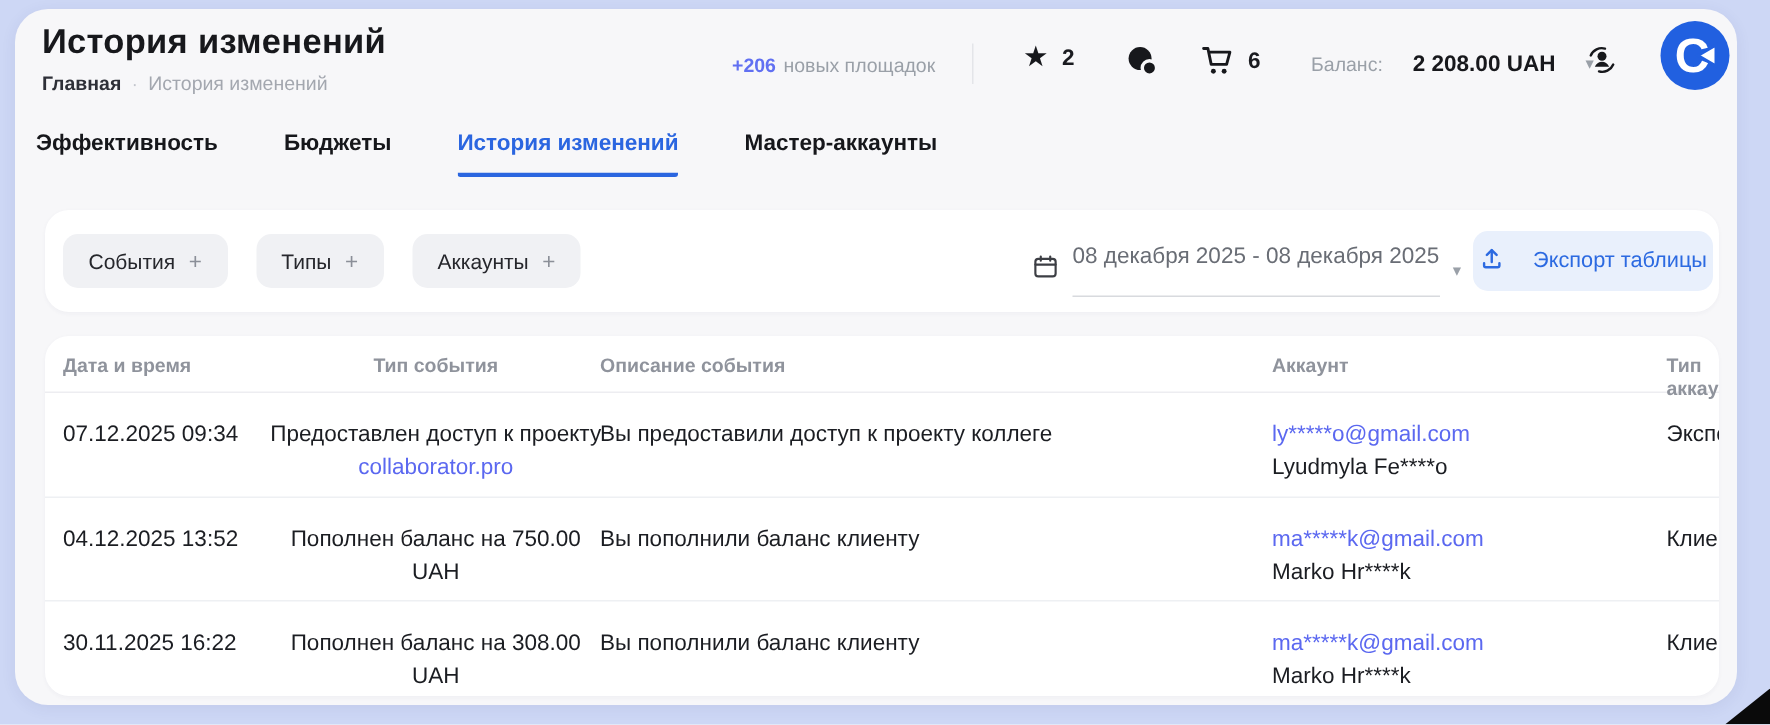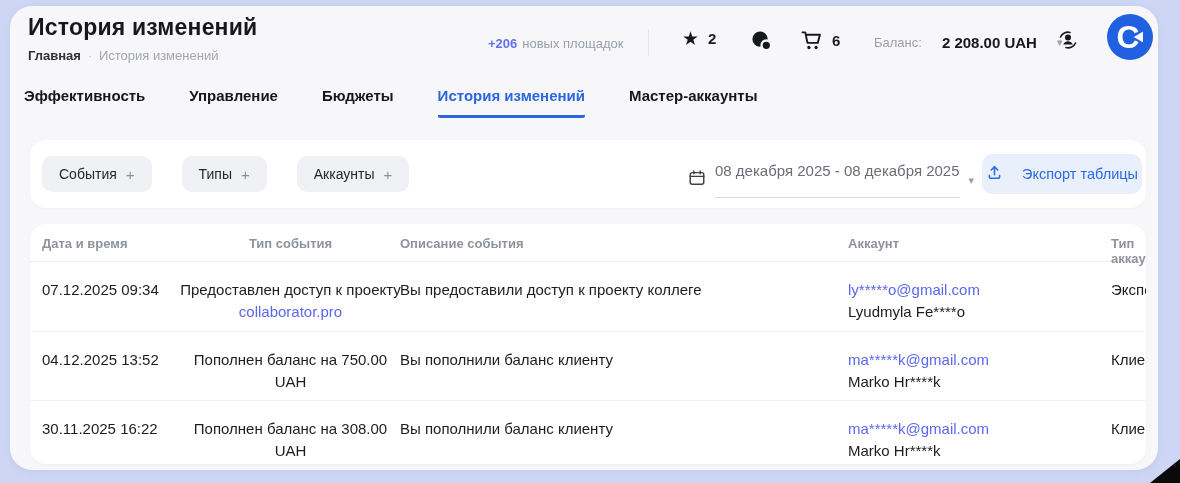--- a/index.html
+++ b/index.html
@@ -33,21 +33,21 @@
   .sync-icon { position:absolute; left:1056px; top:28px; }
   .logo { position:absolute; left:1106px; top:13px; width:48px; height:48px; cursor:pointer; }
 
   
   .tabs { position:absolute; left:24px; top:87px; display:flex; gap:44px; }
   .tab { font-size:15px; font-weight:700; color:#16171b; padding-bottom:11px; border-bottom:3px solid transparent; cursor:pointer; }
   .tab.active { color:#2b66e0; border-bottom-color:#2b66e0; border-radius:2px; }
 
   
   .filter-card { position:absolute; left:30px; top:140px; width:1116px; height:68px; background:#ffffff; border-radius:16px; box-shadow:0 1px 3px rgba(40,50,90,.04); }
-  .pills { position:absolute; left:12px; top:16px; display:flex; gap:30px;justify-content:center; }
+  .pills { position:absolute; left:12px; top:16px; display:flex; gap:19px;justify-content:center; }
   .pill { height:36px; display:flex; align-items:center; gap:9px; padding:0 17px; background:#f0f1f4; border-radius:10px; font-size:14px; color:#26272c; cursor:pointer; }
   .pill .plus { color:#8b8f98; font-size:15px; }
   .date-range { position:absolute; left:658px; top:22px; display:flex; align-items:center; gap:9px; cursor:pointer; }
   .date-text { font-size:15px; color:#696d75; border-bottom:1px solid #d8dade; padding-bottom:18px; }
   .export-btn { position:absolute; left:952px; top:14px; width:160px; height:40px; background:#e9f0fc; border-radius:10px;
     display:flex; align-items:center; justify-content:center; gap:19px; cursor:pointer; border:none; }
   .export-label { font-size:14.5px; color:#2c6ae1; font-weight:500; }
 
   
   .table-card { position:absolute; left:30px; top:224px; width:1116px; height:240px; background:#ffffff; border-radius:16px; overflow:hidden; box-shadow:0 1px 3px rgba(40,50,90,.04); }
@@ -127,21 +127,20 @@
   <div class="logo">
     <svg width="48" height="48" viewBox="0 0 48 48">
       <circle cx="24" cy="24" r="23" fill="#2160e0"></circle>
       <text x="22" y="35" font-size="32" font-weight="bold" fill="#ffffff" text-anchor="middle" font-family="Liberation Sans, sans-serif">C</text>
       <polygon points="38,17 38,31 26,24" fill="#ffffff" stroke="#2160e0" stroke-width="2"></polygon>
     </svg>
   </div>
 
   <div class="tabs">
     <div class="tab">Эффективность</div>
-    <div class="tab">Управление</div>
     <div class="tab">Бюджеты</div>
     <div class="tab active">История изменений</div>
     <div class="tab">Мастер-аккаунты</div>
   </div>
 
   <div class="filter-card">
     <div class="pills">
       <div class="pill">
         <span>События</span>
         <span class="plus">+</span>

